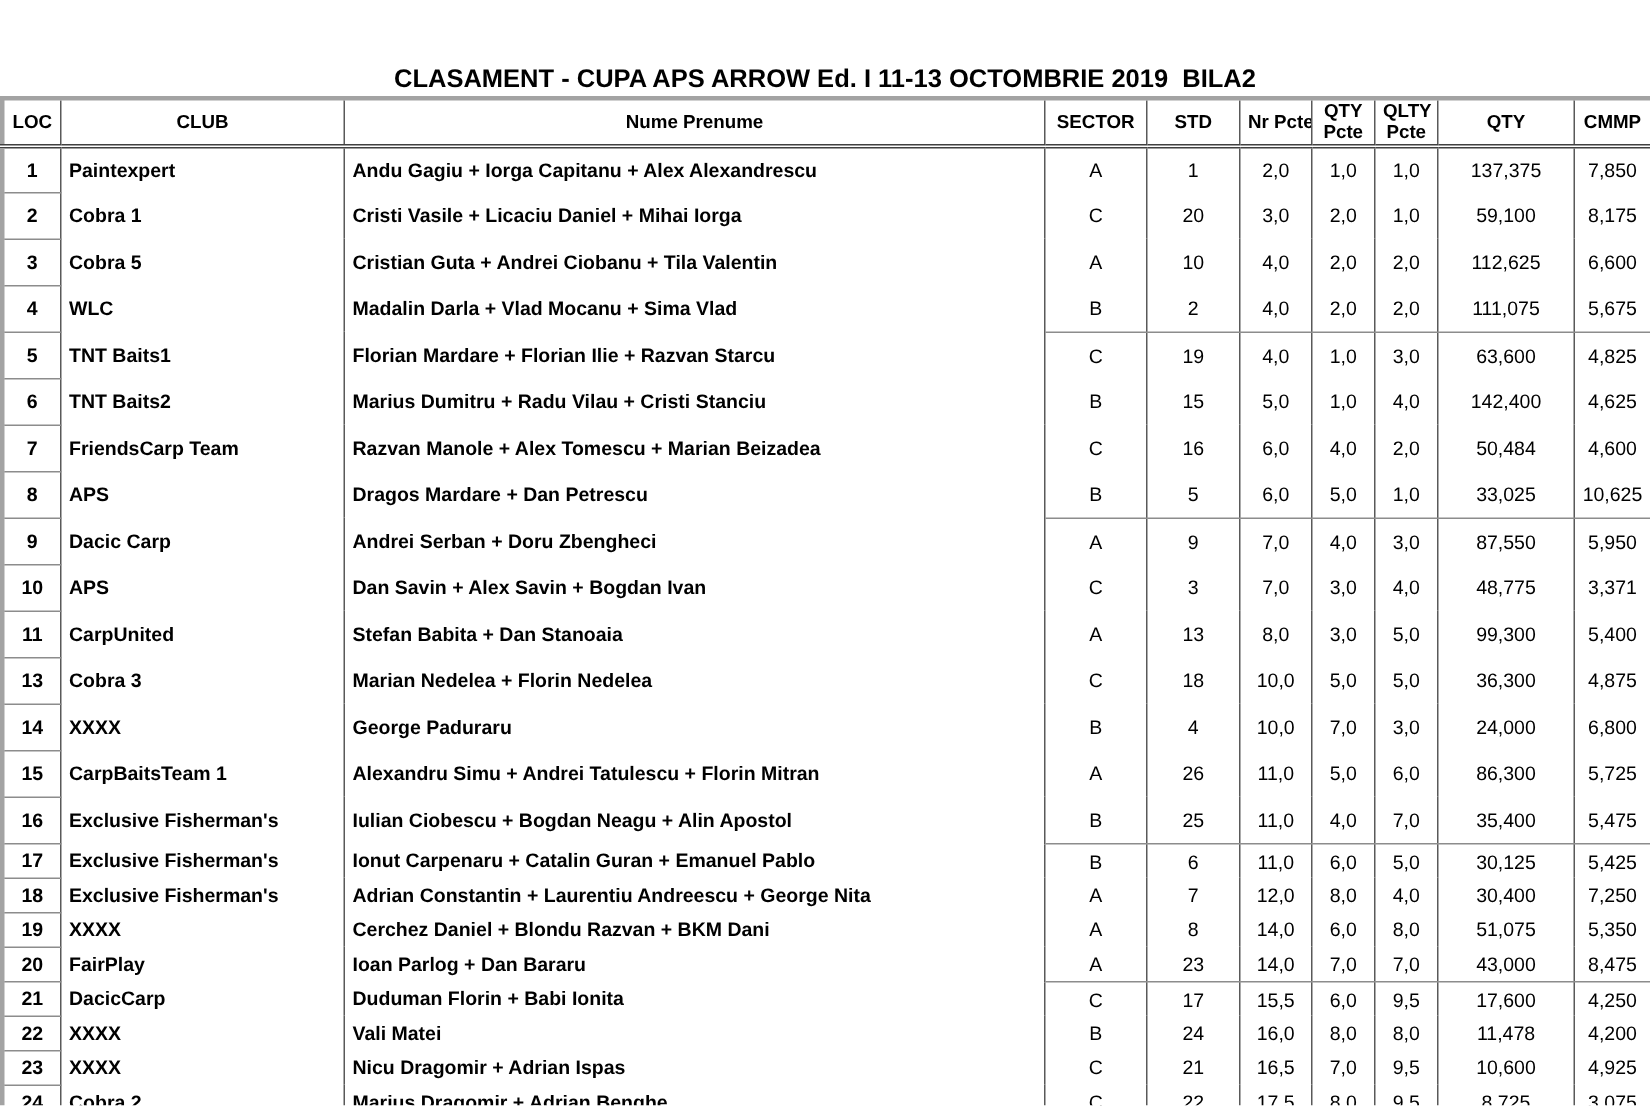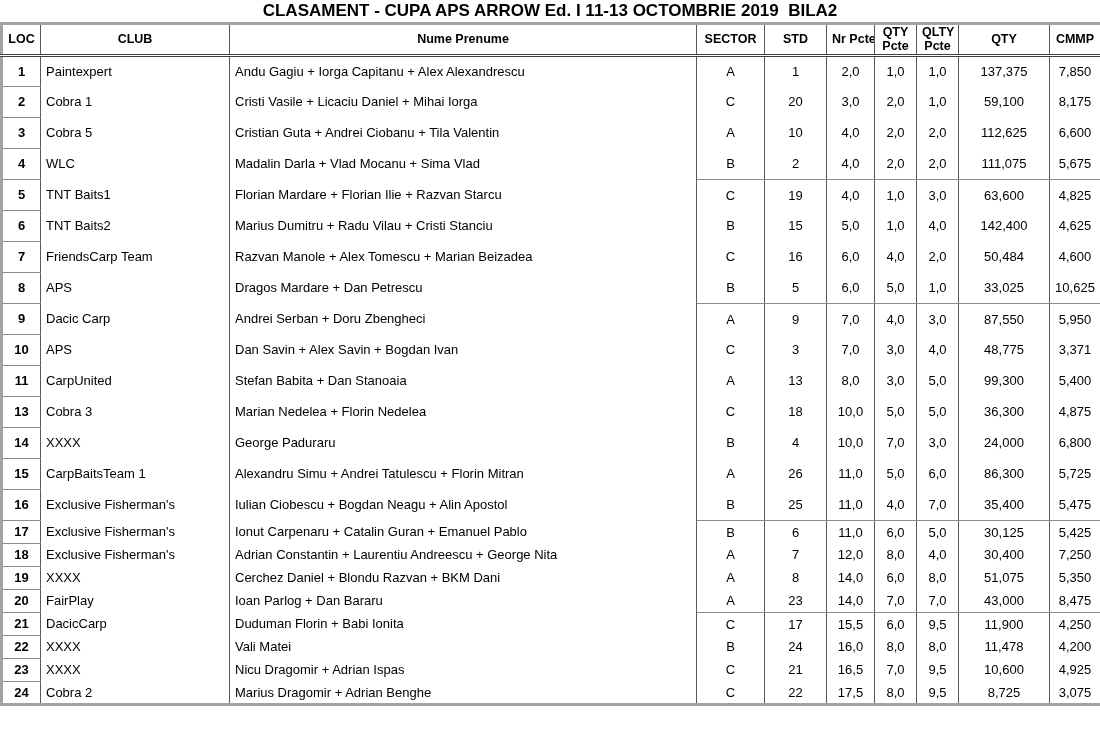--- a/index.html
+++ b/index.html
@@ -17,20 +17,21 @@
   }
   .title {
     height: 22px;
     display: flex;
     align-items: center;
     justify-content: center;
     font-weight: bold;
     font-size: 17px;
     letter-spacing: 0px;
     white-space: pre;
+    margin-top: 42px;
   }
   table.rank {
     border-collapse: collapse;
     table-layout: fixed;
     width: 1100px;
     border: 3px solid #a3a3a3;
   }
   table.rank th, table.rank td {
     border-left: 1px solid #595959;
     border-right: 1px solid #595959;
@@ -53,21 +54,21 @@
   tbody td { font-size: 13px; }
   tbody tr.tall td { height: 31px; }
   tbody tr.short td { height: 23px; }
   td.loc {
     text-align: center;
     font-weight: bold;
     border-bottom: 1px solid #8c8c8c;
   }
   td.txt {
     text-align: left;
-    font-weight: normal;
+    font-weight: bold;
   }
   td.num {
     text-align: center;
     font-weight: normal;
   }
   tr.group-end td.num { border-bottom: 1px solid #8c8c8c; }
 </style>
 </head>
 <body>
 
@@ -338,21 +339,21 @@
         </tr>
         <tr class="short">
           <td class="loc">21</td>
           <td class="txt">DacicCarp</td>
           <td class="txt">Duduman Florin + Babi Ionita</td>
           <td class="num">C</td>
           <td class="num">17</td>
           <td class="num">15,5</td>
           <td class="num">6,0</td>
           <td class="num">9,5</td>
-          <td class="num">11,900</td>
+          <td class="num">17,600</td>
           <td class="num">4,250</td>
         </tr>
         <tr class="short">
           <td class="loc">22</td>
           <td class="txt">XXXX</td>
           <td class="txt">Vali Matei</td>
           <td class="num">B</td>
           <td class="num">24</td>
           <td class="num">16,0</td>
           <td class="num">8,0</td>

